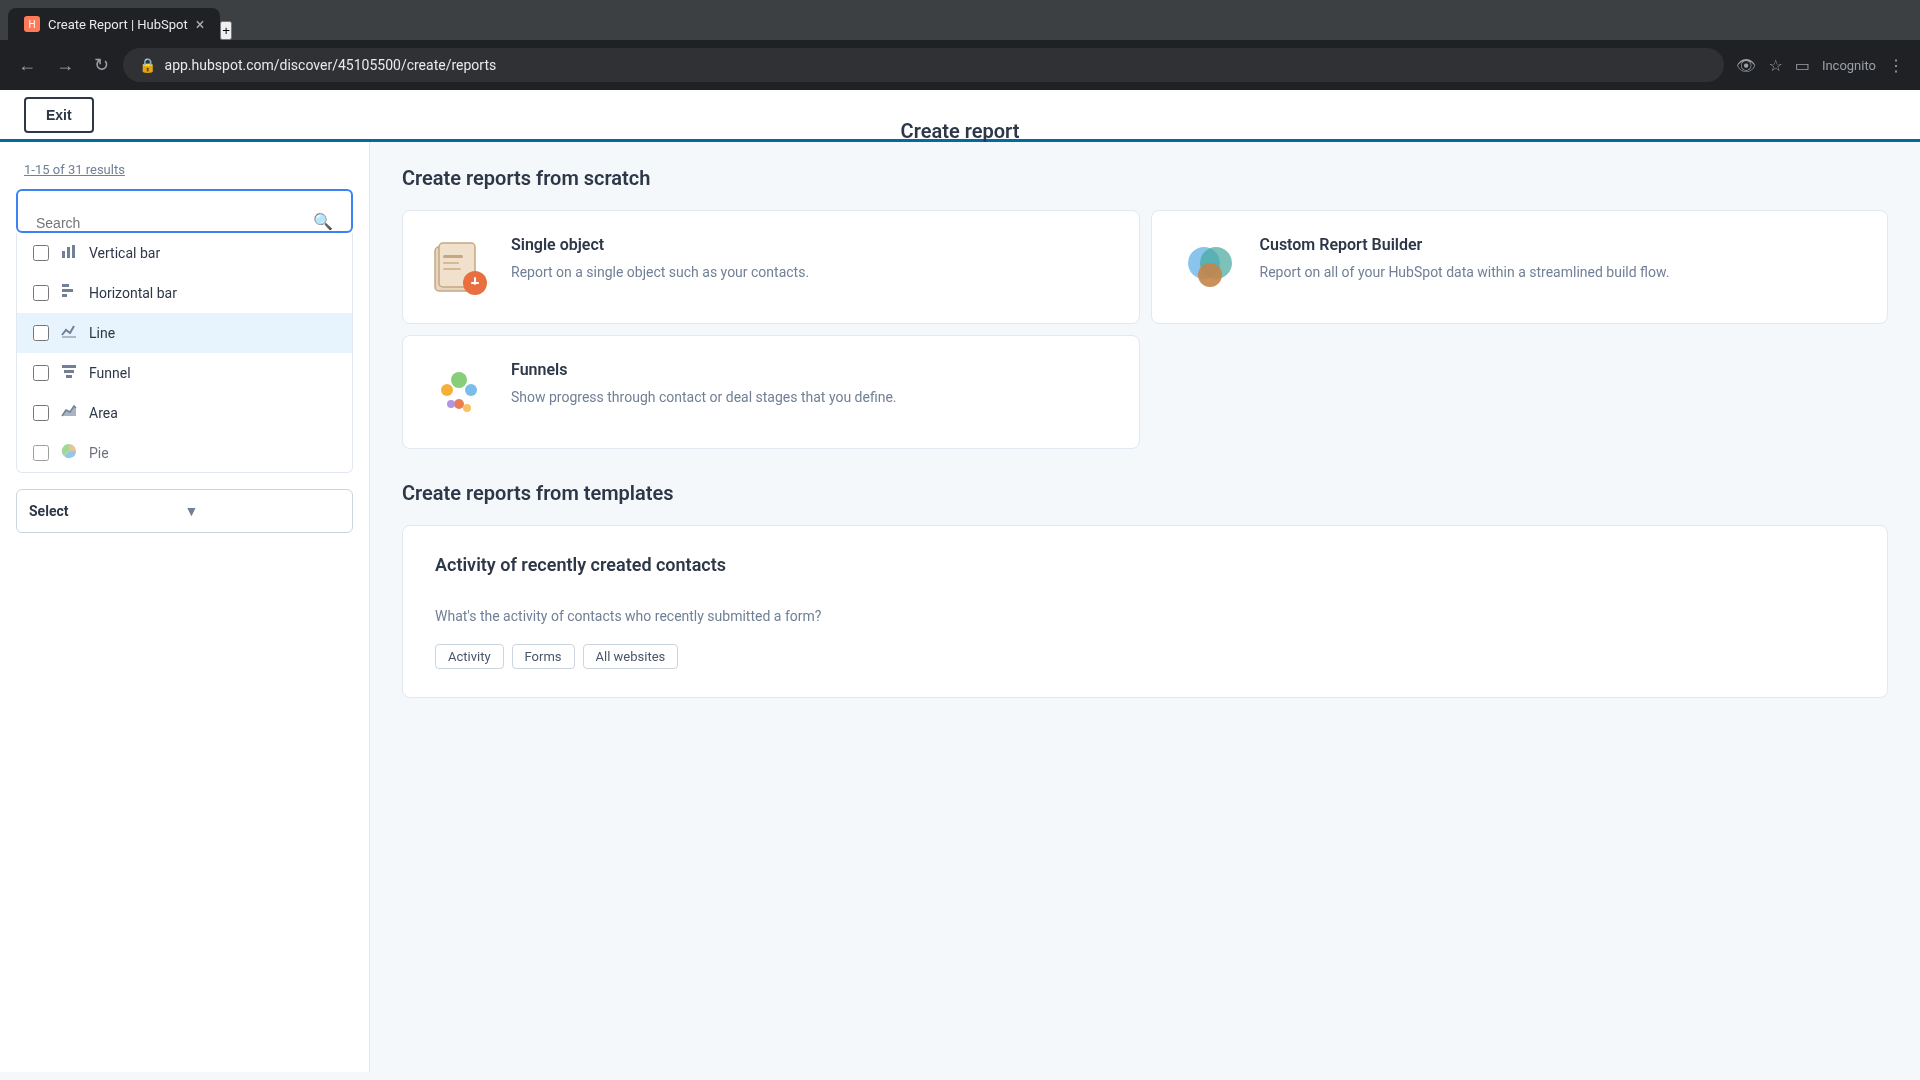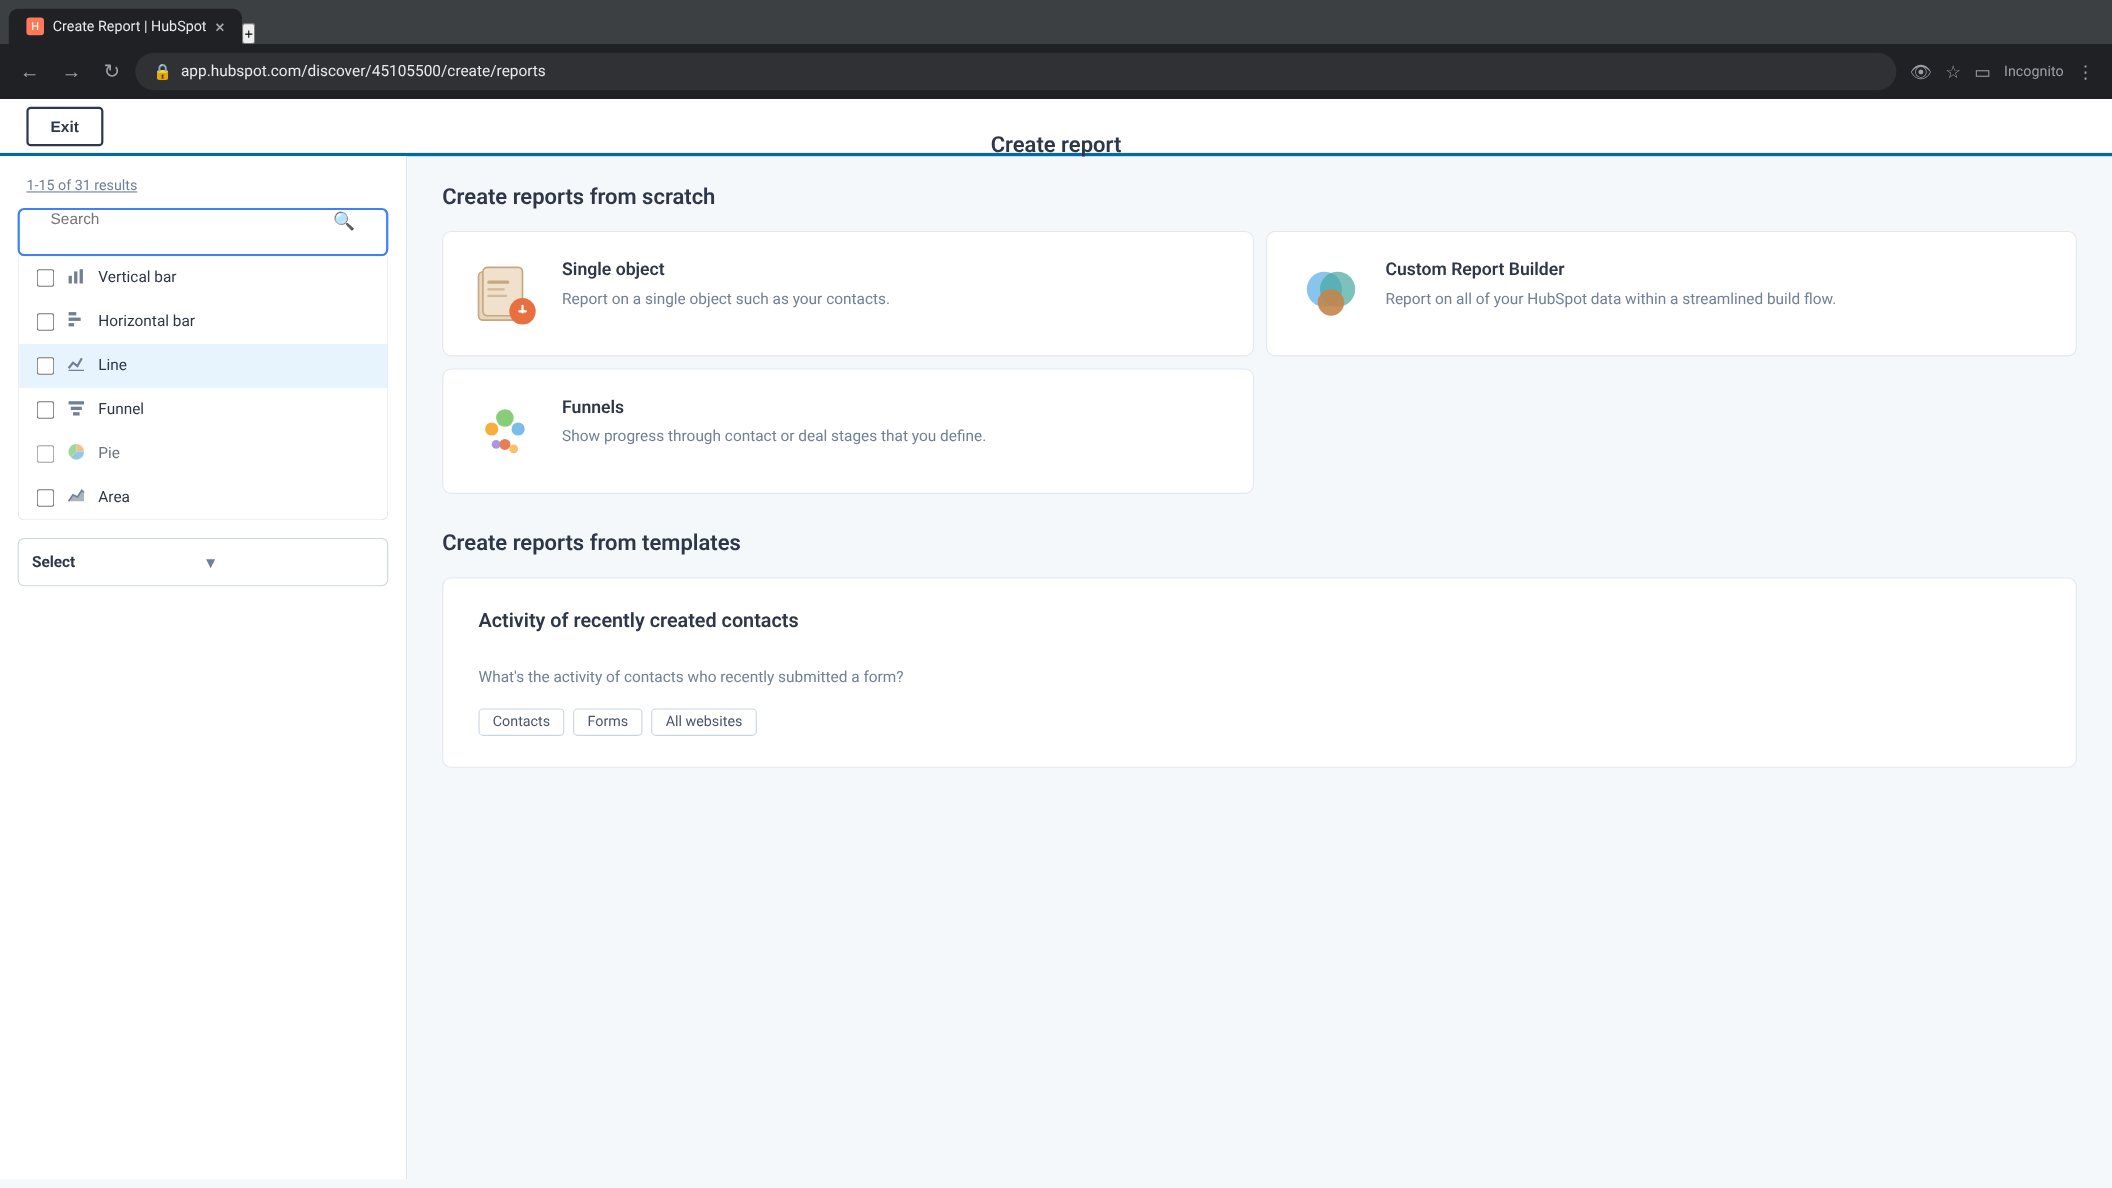--- a/index.html
+++ b/index.html
@@ -26,21 +26,21 @@
 
     
     .main-content { display: flex; height: calc(1080px - 90px - 60px); }
 
     
     .filter-panel { width: 370px; background: #fff; border-right: 1px solid #e2e8f0; flex-shrink: 0; padding: 0; position: relative; }
     .results-count { padding: 20px 24px 12px; font-size: 13px; color: #718096; text-decoration: underline; }
 
     
     .filter-dropdown-container { padding: 0 16px; position: relative; }
-    .search-box { border: 2px solid #3b82f6; border-radius: 6px; height: 44px; display: flex; align-items: flex-start; padding: 0 28px; gap: 8px; background: #fff; }
+    .search-box { border: 2px solid #3b82f6; border-radius: 6px; height: 44px; display: flex; align-items: flex-end; padding: 0 18px; gap: 8px; background: #fff; }
     .search-box input { border: none; outline: none; flex: 1; font-size: 14px; color: #2d3748; background: transparent; }
     .search-icon { color: #718096; font-size: 16px; cursor: pointer; }
 
     
     .dropdown-list { border: 1px solid #e2e8f0; border-top: none; border-radius: 0 0 6px 6px; background: #fff; max-height: 240px; overflow-y: auto; position: relative; }
     .dropdown-item { display: flex; align-items: center; padding: 10px 16px; gap: 12px; cursor: pointer; font-size: 14px; color: #2d3748; }
     .dropdown-item:hover, .dropdown-item.active { background: #e8f4fd; }
     .dropdown-item input[type="checkbox"] { width: 16px; height: 16px; cursor: pointer; flex-shrink: 0; }
     .chart-icon { font-size: 16px; color: #718096; }
 
@@ -163,41 +163,41 @@
           <span class="chart-icon">
             <svg width="16" height="16" viewBox="0 0 16 16" fill="none">
               <rect x="1" y="2" width="14" height="3" fill="#718096"></rect>
               <rect x="3" y="7" width="10" height="3" fill="#718096"></rect>
               <rect x="5" y="12" width="6" height="3" fill="#718096"></rect>
             </svg>
           </span>
           <span>Funnel</span>
         </div>
 
+        <div class="dropdown-item">
+          <input type="checkbox" style="">
+          <span class="chart-icon">
+            <svg width="16" height="16" viewBox="0 0 16 16" fill="none">
+              <polygon points="1,13 5,7 9,9 13,3 15,5 15,13" fill="#718096" opacity="0.6"></polygon>
+              <polyline points="1,13 5,7 9,9 13,3 15,5" stroke="#718096" stroke-width="1.5" fill="none"></polyline>
+            </svg>
+          </span>
+          <span>Area</span>
+        </div>
+
         <div class="dropdown-item" style="opacity:0.7;">
           <input type="checkbox" style="">
           <span class="chart-icon">
             <svg width="16" height="16" viewBox="0 0 16 16" fill="none">
               <path d="M8,8 L8,1 A7,7 0 0,1 15,8 Z" fill="#e2a96f"></path>
               <path d="M8,8 L15,8 A7,7 0 0,1 3,13 Z" fill="#6ab0de"></path>
               <path d="M8,8 L3,13 A7,7 0 0,1 8,1 Z" fill="#7bc86c"></path>
             </svg>
           </span>
           <span>Pie</span>
-        </div>
-
-        <div class="dropdown-item">
-          <input type="checkbox" style="">
-          <span class="chart-icon">
-            <svg width="16" height="16" viewBox="0 0 16 16" fill="none">
-              <polygon points="1,13 5,7 9,9 13,3 15,5 15,13" fill="#718096" opacity="0.6"></polygon>
-              <polyline points="1,13 5,7 9,9 13,3 15,5" stroke="#718096" stroke-width="1.5" fill="none"></polyline>
-            </svg>
-          </span>
-          <span>Area</span>
         </div>
       </div>
     </div>
 
     <div class="select-dropdown">
       <span>Select</span>
       <span class="chevron">▼</span>
     </div>
   </div>
 
@@ -257,20 +257,20 @@
         </div>
       </div>
     </div>
 
     <h2 class="section-title">Create reports from templates</h2>
 
     <div class="template-card">
       <div class="template-title">Activity of recently created contacts</div>
       <div class="template-desc">What's the activity of contacts who recently submitted a form?</div>
       <div class="template-tags">
-        <span class="tag">Contacts</span>
+        <span class="tag">Activity</span>
         <span class="tag">Forms</span>
         <span class="tag">All websites</span>
       </div>
     </div>
 
   </div>
 </div>
 
 </body></html>

